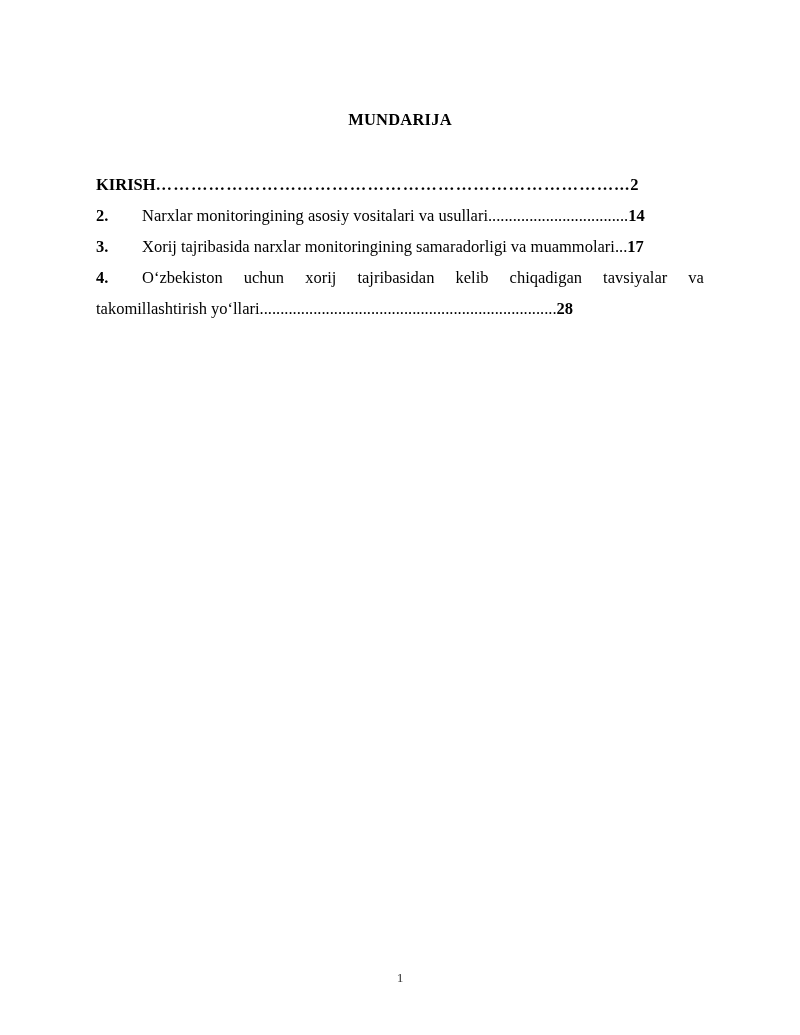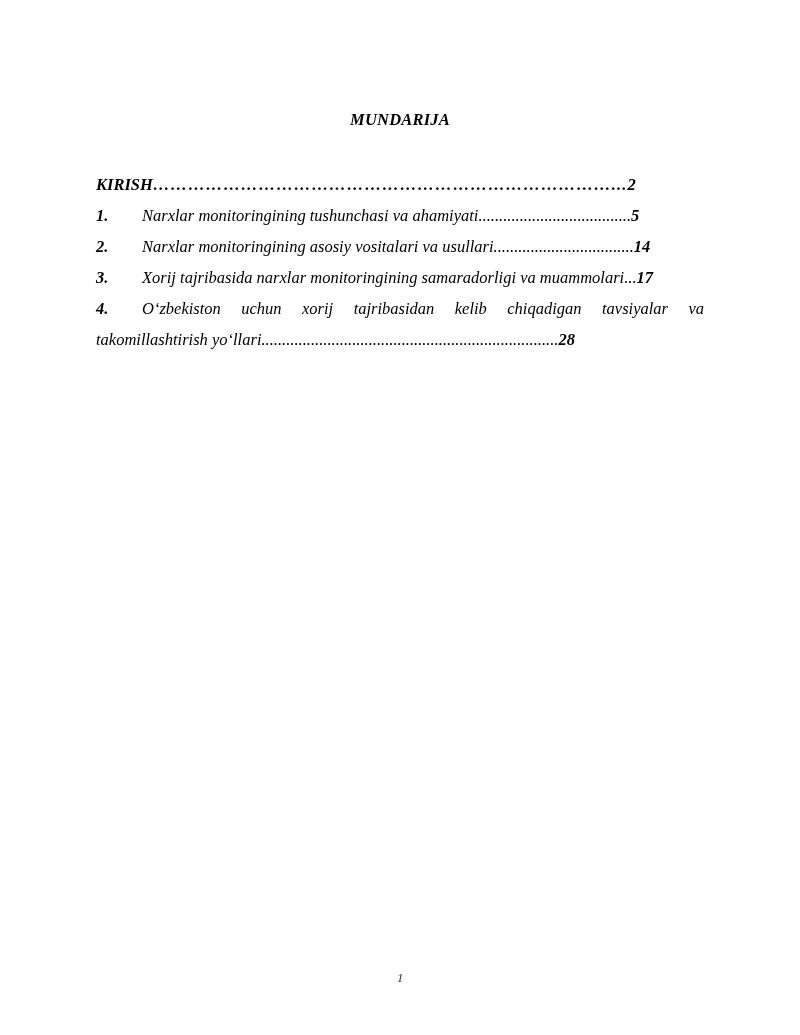--- a/index.html
+++ b/index.html
@@ -15,21 +15,20 @@
     color: #000000;
     position: relative;
     overflow: hidden;
   }
 
   .page {
     position: relative;
     width: 800px;
     height: 738px;
     box-sizing: border-box;
-    font-style: italic;
   }
 
   .content {
     position: absolute;
     left: 96px;
     top: 0;
     width: 608px;
   }
 
   
@@ -139,21 +138,20 @@
 <div class="page">
 
   <div class="content">
 
     <h1 class="doc-title">MUNDARIJA</h1>
 
     <div class="toc">
 
       <div class="toc-line bold-entry"><span class="entry-title">KIRISH</span><span class="leader-wide">……………………………………………………………………...</span><span class="pagenum">2</span></div>
 
-      <div class="toc-line"><span class="num">1.</span><span class="item-text">Narxlar monitoringining tushunchasi va ahamiyati</span><span class="leader-dense">.....................................</span><span class="pagenum">5</span></div>
 
       <div class="toc-line"><span class="num">2.</span><span class="item-text">Narxlar monitoringining asosiy vositalari va usullari</span><span class="leader-dense">..................................</span><span class="pagenum">14</span></div>
 
       <div class="toc-line"><span class="num">3.</span><span class="item-text">Xorij tajribasida narxlar monitoringining samaradorligi va muammolari</span><span class="leader-dense">...</span><span class="pagenum">17</span></div>
 
       <div class="just-line">
         <span class="num">4.</span>
         <span class="words">
           <span>O‘zbekiston</span>
           <span>uchun</span>

